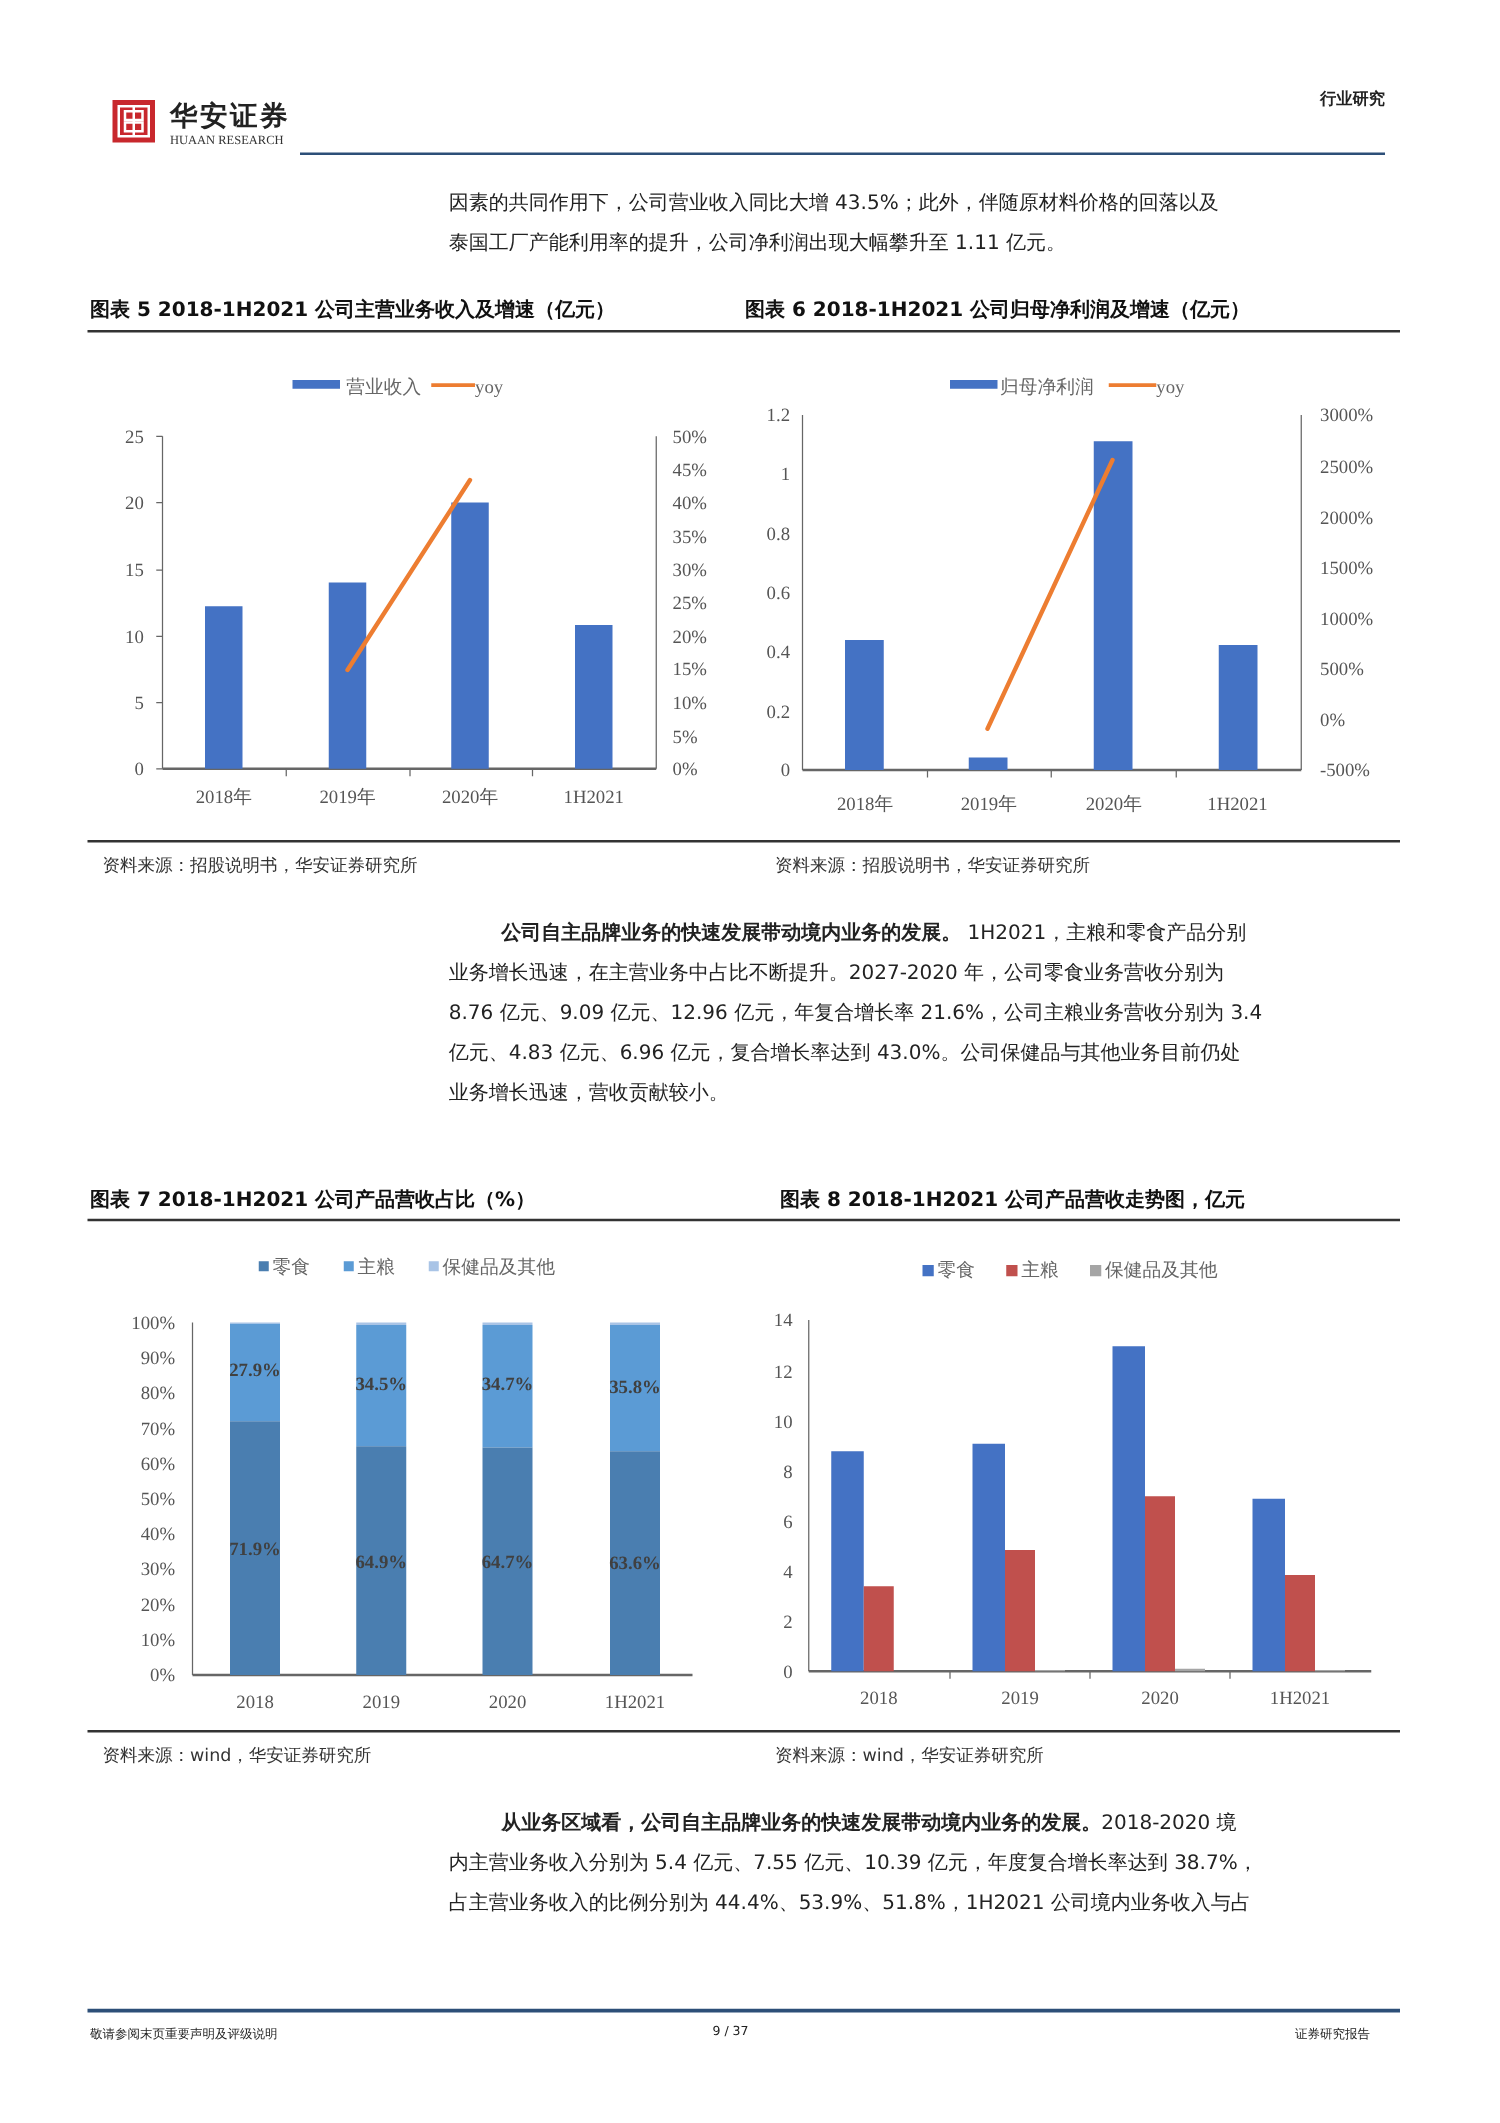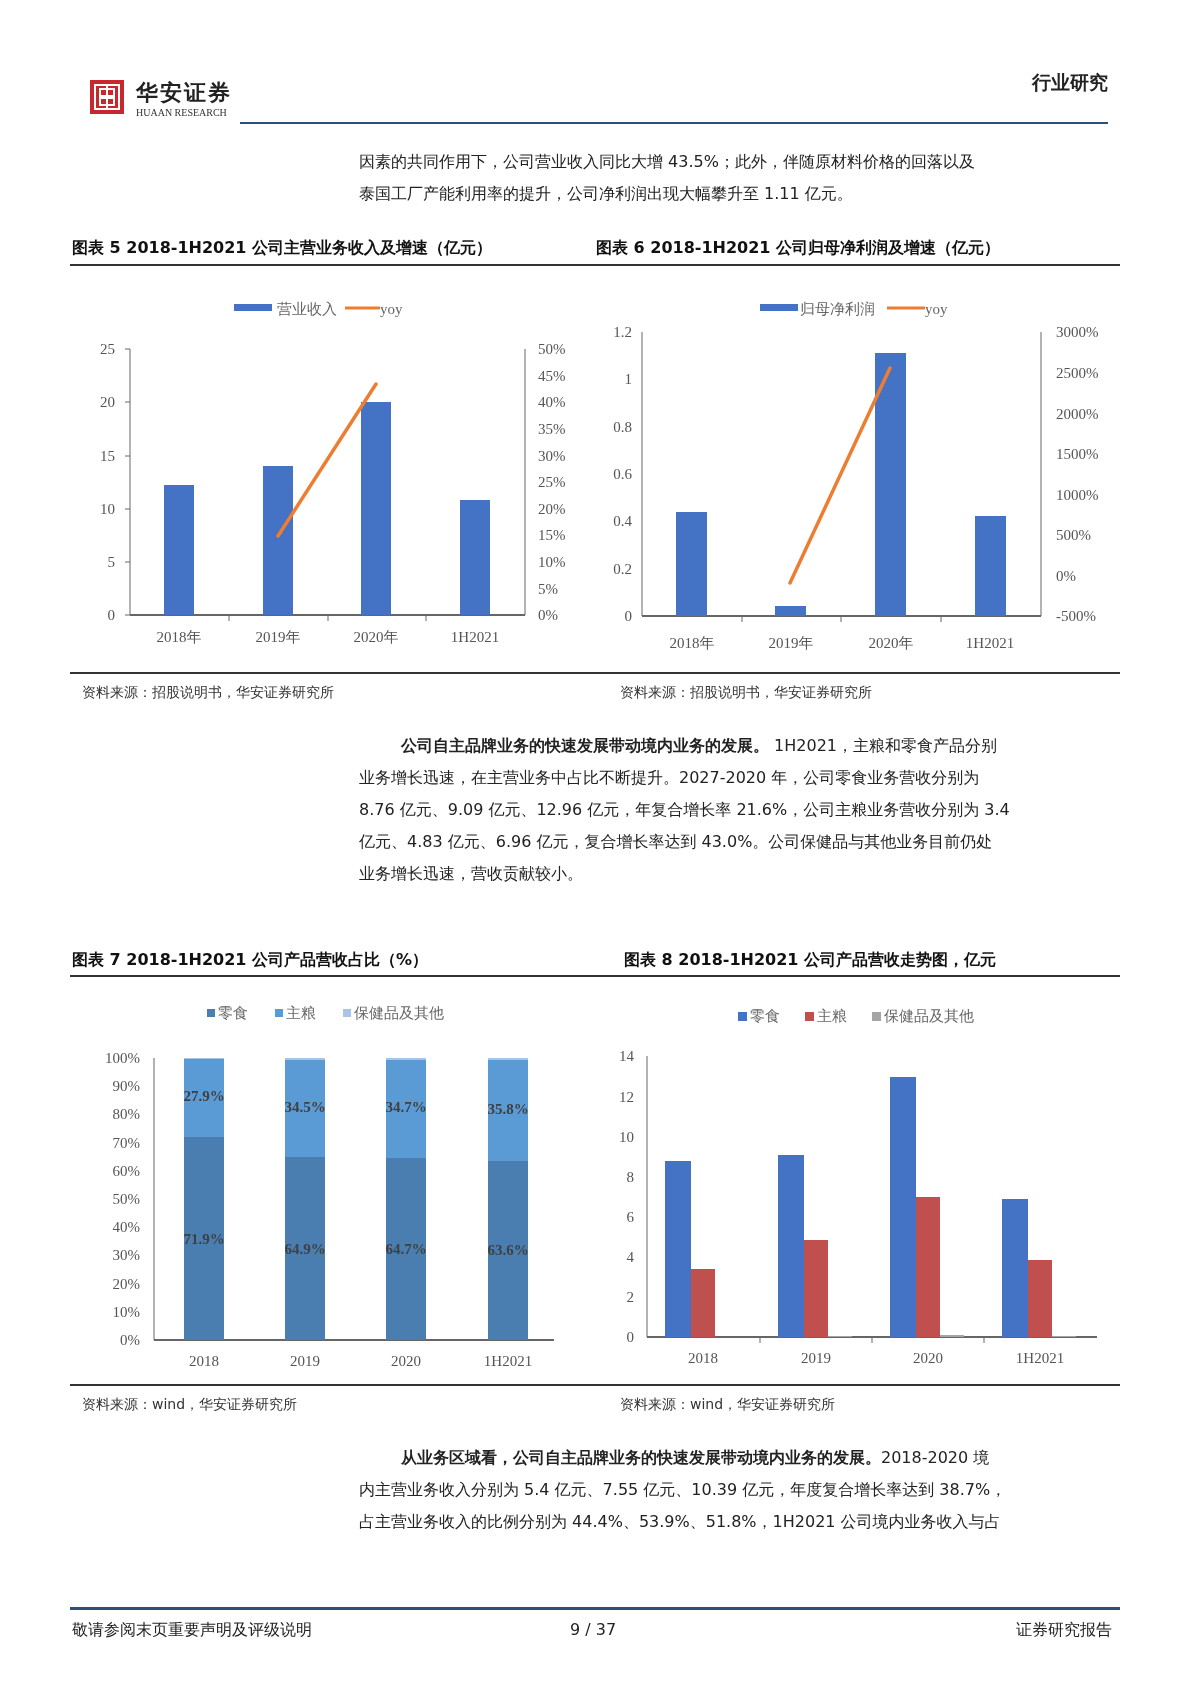--- a/index.html
+++ b/index.html
@@ -2,29 +2,29 @@
 <html><head>
 <meta charset="utf-8">
 <style>
   * { box-sizing: border-box; margin: 0; padding: 0; }
   body { width: 1200px; height: 1698px; background: #fff; position: relative; font-family: "DejaVu Serif", "Liberation Serif", serif; color: #222; overflow: hidden; }
   .abs { position: absolute; }
   .logo-box { left: 90px; top: 80px; width: 34px; height: 34px; background: #c8282d; }
   .logo-box svg { display: block; }
   .logo-cn { left: 136px; top: 78px; font-size: 22px; font-weight: bold; letter-spacing: 2px; color: #222; font-family: "DejaVu Serif", serif; }
   .logo-en { left: 136px; top: 107px; font-size: 10px; color: #333; font-family: "Liberation Serif", serif; }
-  .header-right { right: 92px; top: 70px; font-size: 19px; font-weight: bold; font-family: "DejaVu Sans", sans-serif; }
+  .header-right { right: 92px; top: 70px; font-size: 13px; font-weight: bold; font-family: "DejaVu Sans", sans-serif; }
   .header-line { left: 240px; top: 122px; width: 868px; height: 2px; background: #2d4f78; }
   .para { left: 348px; width: 770px; font-size: 16px; line-height: 32px; color: #222; font-family: "DejaVu Sans", sans-serif; margin-left: 11px; }
   .para b { font-weight: bold; }
   .fig-title { font-size: 16px; font-weight: bold; font-family: "DejaVu Sans", sans-serif; color: #111; white-space: nowrap; }
   .rule { height: 2px; background: #333; }
   .source { font-size: 14px; color: #333; font-family: "DejaVu Sans", sans-serif; }
   .footer-line { left: 70px; top: 1607px; width: 1050px; height: 3px; background: #2d4f78; }
-  .footer { top: 1620px; font-size: 16px; font-family: "DejaVu Sans", sans-serif; color: #222; }
+  .footer { top: 1620px; font-size: 10px; font-family: "DejaVu Sans", sans-serif; color: #222; }
   svg text { font-family: "Liberation Serif", serif; }
 </style>
 </head>
 <body>
 
 <div class="abs logo-box">
   <svg width="34" height="34" viewBox="0 0 34 34">
     <rect x="5" y="5" width="24" height="24" fill="none" stroke="#fff" stroke-width="2"></rect>
     <rect x="10" y="9" width="14" height="7" fill="none" stroke="#fff" stroke-width="2"></rect>
     <rect x="10" y="18" width="14" height="7" fill="none" stroke="#fff" stroke-width="2"></rect>
@@ -285,13 +285,13 @@
 
 <div class="abs para" style="top:1442px;">
   <div style="padding-left:42px;"><b>从业务区域看，公司自主品牌业务的快速发展带动境内业务的发展。</b><span>2018-2020 境</span></div>
   <div>内主营业务收入分别为 5.4 亿元、7.55 亿元、10.39 亿元，年度复合增长率达到 38.7%，</div>
   <div>占主营业务收入的比例分别为 44.4%、53.9%、51.8%，1H2021 公司境内业务收入与占</div>
 </div>
 
 <div class="abs footer-line"></div>
 <div class="abs footer" style="left:72px;">敬请参阅末页重要声明及评级说明</div>
 <div class="abs footer" style="left:570px;">9 / 37</div>
-<div class="abs footer" style="right:88px;">证券研究报告</div>
+<div class="abs footer" style="right:104px;">证券研究报告</div>
 
 </body></html>

